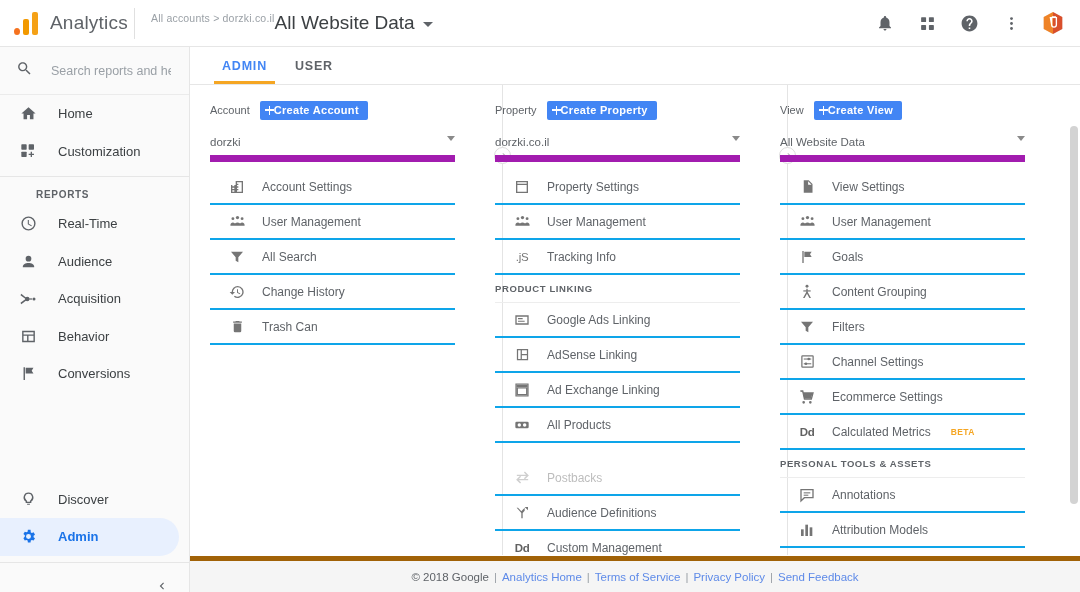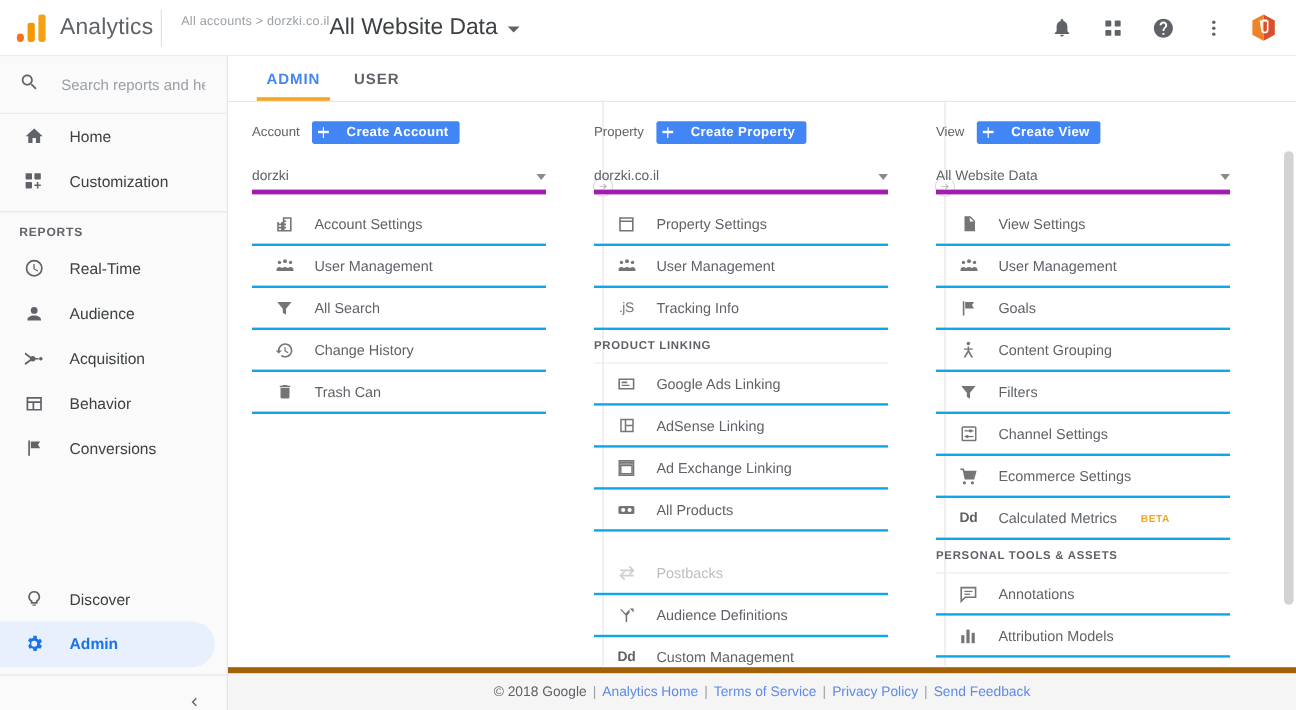--- a/index.html
+++ b/index.html
@@ -57,21 +57,21 @@
   .nav-item {
     display: flex; align-items: center; height: 37.5px;
     padding-left: 18px; gap: 20px; cursor: pointer;
   }
   .nav-item .ni-icon { width: 20px; display: flex; align-items: center; justify-content: center; }
   .nav-item .ni-icon svg { fill: #5f6368; }
   .nav-item .ni-label { font-size: 13px; color: #3c4043; }
   .nav-divider { height: 1px; background: #e6e6e6; margin: 6px 0; }
   .nav-section {
     font-size: 10px; color: #5f6368; letter-spacing: .7px;
-    padding-left: 16px; height: 22px; display: flex; align-items: center; font-weight: bold;
+    padding-left: 36px; height: 22px; display: flex; align-items: center; font-weight: bold;
   }
   .nav-item.active {
     background: #e8f0fe; border-radius: 0 19px 19px 0; margin-right: 10px;
   }
   .nav-item.active .ni-label { color: #1a73e8; font-weight: bold; }
   .nav-item.active .ni-icon svg { fill: #1a73e8; }
   .collapse-row { height: 38px; display: flex; align-items: center; justify-content: flex-end; padding-right: 20px; }
   .collapse-row svg { fill: #5f6368; }
 
   
@@ -90,31 +90,31 @@
     height: 3px; background: #f5a623;
   }
 
   .cols { position: relative; display: flex; height: 495px; padding-top: 12px; }
   .col { position: relative; width: 285px; padding: 0 20px; }
   .col-head { display: flex; align-items: center; gap: 10px; height: 26px; }
   .col-label { font-size: 11px; color: #5f6368; }
   .create-btn {
     background: #4285f4; color: #fff; font-size: 11px; font-weight: bold;
     letter-spacing: .3px; border: none; border-radius: 2px;
-    height: 19px; padding: 0 9px 0 5px; display: flex; align-items: center; gap: 15px;
+    height: 19px; padding: 0 9px 0 5px; display: flex; align-items: center; gap: 0;
     cursor: pointer; font-family: "Liberation Sans", sans-serif;
   }
   .plus { position: relative; width: 9px; height: 9px; display: inline-block; }
   .plus::before, .plus::after { content: ''; position: absolute; background: #fff; }
   .plus::before { left: 4px; top: 0; width: 1.6px; height: 9px; }
   .plus::after { top: 3.7px; left: 0; width: 9px; height: 1.6px; }
 
   .selector {
-    margin-top: 13px; height: 26px; display: flex; align-items: center;
-    border-bottom: 4px solid #a21caf; cursor: pointer;
+    margin-top: 13px; height: 26px; display: flex; 
+    border-bottom: 7px solid #a21caf; cursor: pointer;
   }
   .selector-text { font-size: 11.5px; color: #5f6368; flex: 1; }
   .sel-caret {
     width: 0; height: 0;
     border-left: 4.5px solid transparent; border-right: 4.5px solid transparent;
     border-top: 5px solid #8a8a8a;
   }
   .rows { margin-top: 8px; }
   .row {
     display: flex; align-items: center; height: 35px; gap: 16px;

